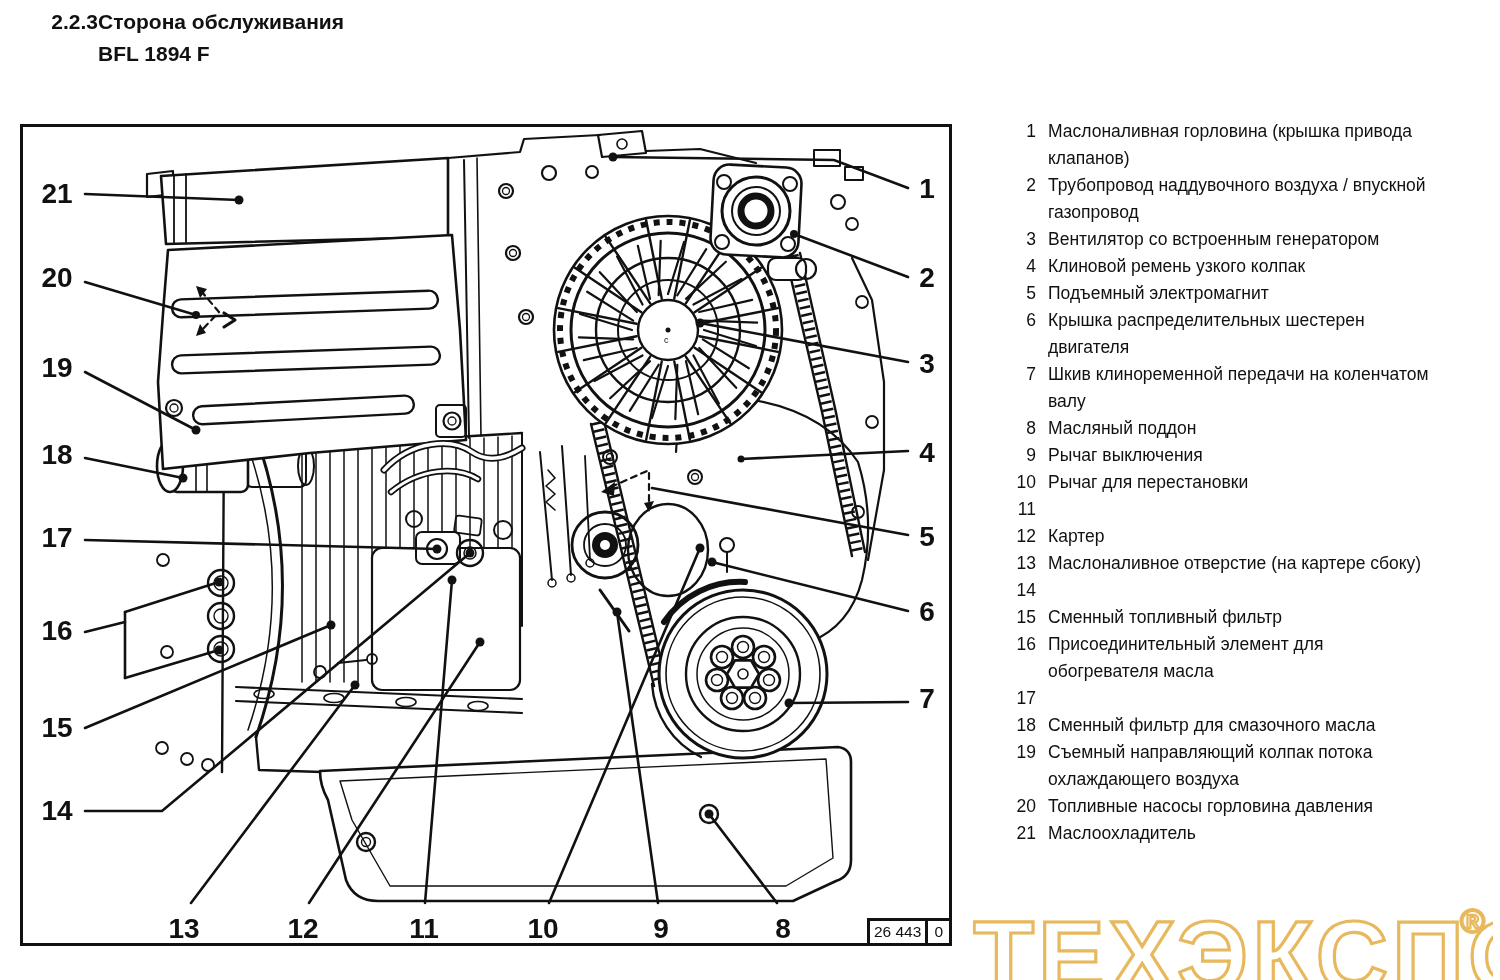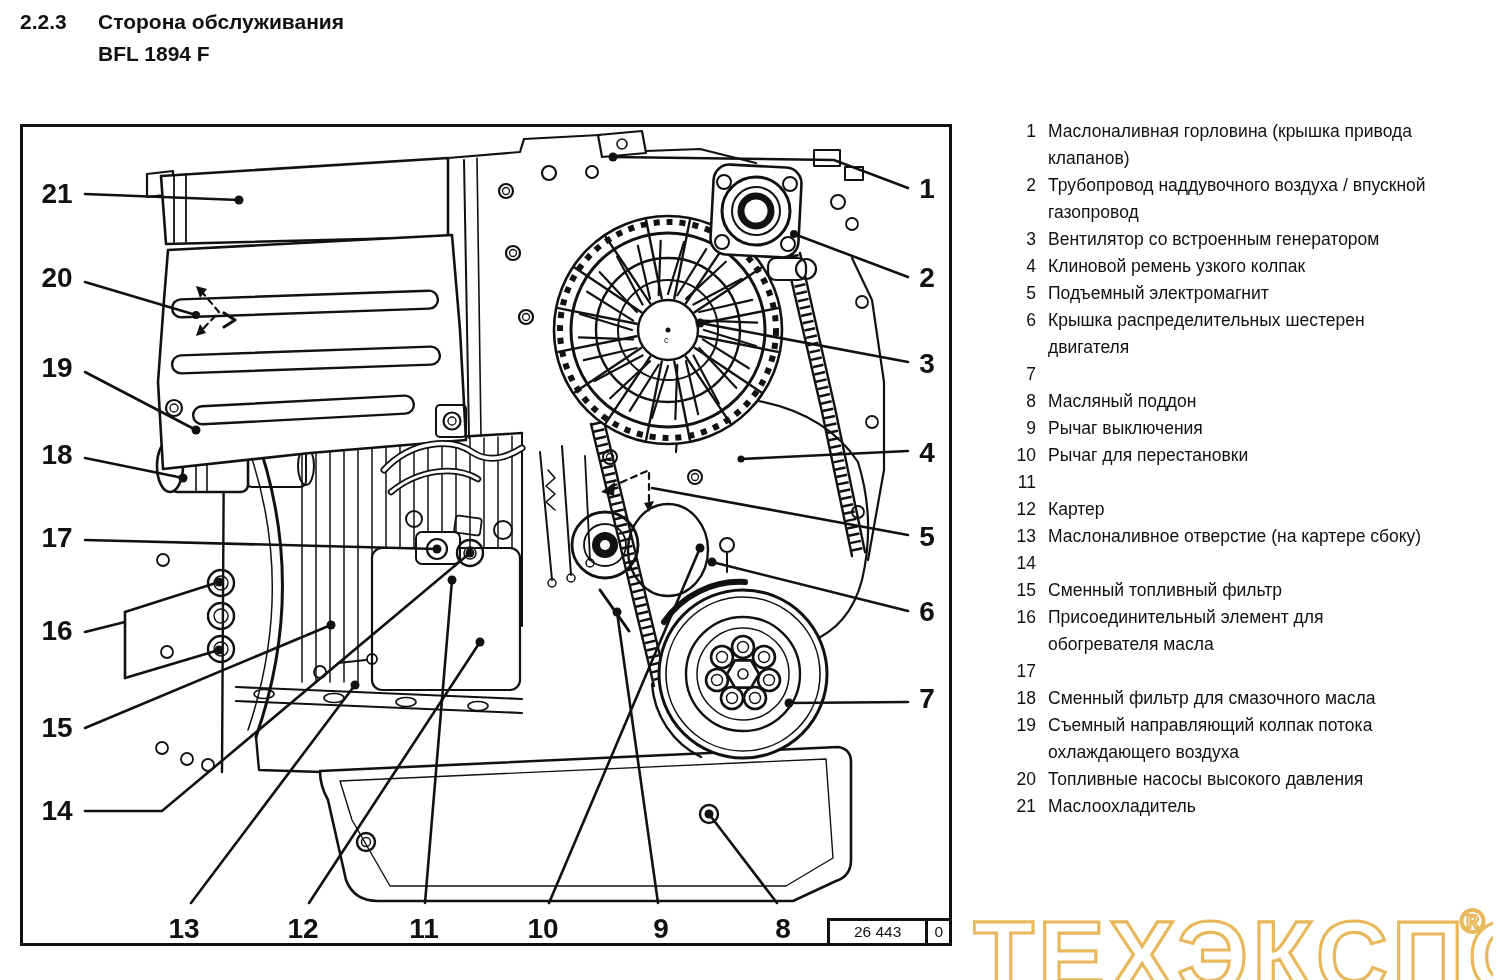--- a/index.html
+++ b/index.html
@@ -1,29 +1,29 @@
 <!DOCTYPE html>
 <html><head>
 <meta charset="utf-8">
 <style>
   html,body{margin:0;padding:0;background:#fff;}
   body{width:1500px;height:980px;position:relative;overflow:hidden;
        font-family:"Liberation Sans",sans-serif;color:#111;}
   
   .title-block{position:absolute;left:20px;top:6px;font-weight:bold;font-size:21px;line-height:32px;}
   .title-row{display:flex;}
-  .title-sec{width:78px;}
+  .title-sec{width:78px;text-align:right;}
   .title-sub{margin-left:78px;}
   
   .frame{position:absolute;left:20px;top:124px;width:926px;height:816px;
          border:3px solid #111;background:#fff;}
   .frame svg.fig{position:absolute;left:0;top:0;width:926px;height:816px;}
   .figcode{position:absolute;right:-3px;bottom:-3px;display:flex;background:#fff;
            border:3px solid #111;font-size:15.5px;line-height:20px;}
-  .figcode .c1{padding:1px 24px;}
+  .figcode .c1{padding:1px 4px;}
   .figcode .c2{padding:1px 6px;border-left:3px solid #111;}
   
   .legend{position:absolute;left:1008px;top:118px;width:470px;font-size:17.5px;line-height:27px;}
   .lrow{display:flex;}
   .lnum{width:28px;text-align:right;flex:none;}
   .ltxt{margin-left:12px;white-space:pre-line;width:410px;}
   
   .watermark{position:absolute;left:973px;top:899px;width:520px;height:81px;overflow:hidden;}
   
   text.co{font-family:"Liberation Sans",sans-serif;font-weight:bold;font-size:28px;fill:#111;}
@@ -424,20 +424,22 @@
       <span class="lnum">5</span>
       <span class="ltxt">Подъемный электромагнит</span>
     </div>
   <div class="lrow">
       <span class="lnum">6</span>
       <span class="ltxt">Крышка распределительных шестерен
 двигателя</span>
     </div>
   <div class="lrow">
       <span class="lnum">7</span>
+      <span class="ltxt">Шкив клиноременной передачи на коленчатом
+валу</span>
     </div>
   <div class="lrow">
       <span class="lnum">8</span>
       <span class="ltxt">Масляный поддон</span>
     </div>
   <div class="lrow">
       <span class="lnum">9</span>
       <span class="ltxt">Рычаг выключения</span>
     </div>
   <div class="lrow">
@@ -474,21 +476,21 @@
       <span class="lnum">18</span>
       <span class="ltxt">Сменный фильтр для смазочного масла</span>
     </div>
   <div class="lrow">
       <span class="lnum">19</span>
       <span class="ltxt">Съемный направляющий колпак потока
 охлаждающего воздуха</span>
     </div>
   <div class="lrow">
       <span class="lnum">20</span>
-      <span class="ltxt">Топливные насосы высокого давления</span>
+      <span class="ltxt">Топливные насосы горловина давления</span>
     </div>
   <div class="lrow">
       <span class="lnum">21</span>
       <span class="ltxt">Маслоохладитель</span>
     </div>
 </div>
 
 <svg class="watermark" viewBox="0 0 520 81">
   <text x="0" y="92" font-family="Liberation Sans, sans-serif" font-weight="bold" font-size="100" letter-spacing="4" fill="none" stroke="#E8B85C" stroke-width="3.2">ТЕХЭКСПО</text>
   <text x="487" y="34" font-family="Liberation Sans, sans-serif" font-weight="bold" font-size="34" fill="none" stroke="#E8B85C" stroke-width="2.2">®</text>

